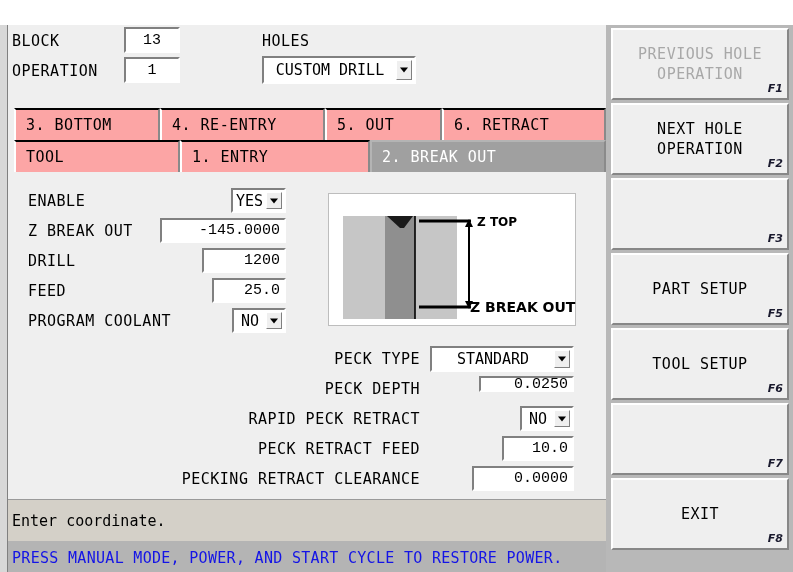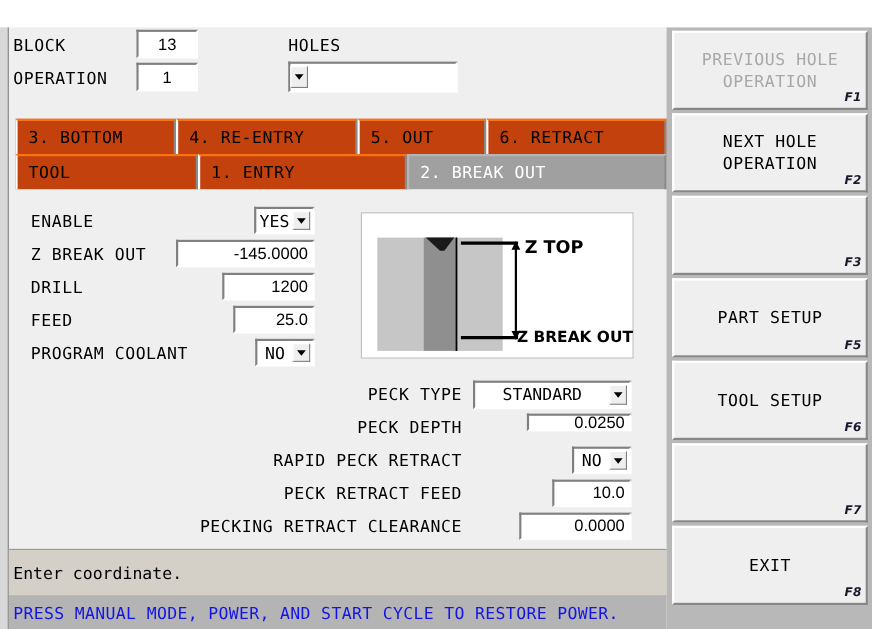--- a/index.html
+++ b/index.html
@@ -59,21 +59,21 @@
 
   
   .field {
     position: absolute;
     background: #ffffff;
     border-top: 2px solid #808080;
     border-left: 2px solid #808080;
     border-right: 2px solid #ffffff;
     border-bottom: 2px solid #ffffff;
     box-sizing: border-box;
-    font-family: Liberation Sans, sans-serif;
+    font-family: Liberation Mono, monospace;
     font-size: 15px;
     color: #000;
     text-align: center;
     line-height: 1;
     display: flex;
     align-items: center;
     justify-content: center;
     white-space: nowrap;
   }
   .field.right { justify-content: flex-end; padding-right: 4px; }
@@ -124,22 +124,22 @@
 
   
   #tabs-row-top, #tabs-row-bottom {
     position: absolute;
     height: 32px;
   }
   .tab {
     position: absolute;
     height: 32px;
     box-sizing: border-box;
-    background: #c2410c;
-    border-top: 2px solid #f97316;
+    background: #fca5a5;
+    border-top: 2px solid #000000;
     border-left: 2px solid #ffffff;
     border-right: 2px solid #8a8a8a;
     border-bottom: none;
     display: flex;
     align-items: center;
     padding-left: 10px;
     font-size: 15px;
     letter-spacing: 0.5px;
     white-space: nowrap;
     color: #000;
@@ -253,20 +253,21 @@
 
     <div id="header">
       <div class="hdr-label" style="left:12px; top:7px;">BLOCK</div>
       <div class="field" style="left:124px; top:2px; width:56px; height:26px;">13</div>
 
       <div class="hdr-label" style="left:12px; top:37px;">OPERATION</div>
       <div class="field" style="left:124px; top:32px; width:56px; height:26px;">1</div>
 
       <div class="hdr-label" style="left:262px; top:7px;">HOLES</div>
       <div class="combo" style="left:262px; top:31px; width:154px; height:28px;">
+        <span class="combo-text">CUSTOM DRILL</span>
         <span class="combo-arrow"></span>
       </div>
     </div>
 
     <div id="tabs-row-top">
       <div class="tab" style="left:14px; top:83px; width:146px;">
         <span>3. BOTTOM</span>
       </div>
       <div class="tab" style="left:160px; top:83px; width:165px;">
         <span>4. RE-ENTRY</span>
@@ -326,21 +327,21 @@
         <line x1="86" y1="22" x2="86" y2="125" stroke="#000000" stroke-width="1.6"></line>
 
         <line x1="90" y1="27" x2="142" y2="27" stroke="#000000" stroke-width="3"></line>
 
         <line x1="90" y1="113" x2="142" y2="113" stroke="#000000" stroke-width="3"></line>
 
         <line x1="140" y1="27" x2="140" y2="113" stroke="#000000" stroke-width="2"></line>
         <polygon points="140,25 136,33 144,33" fill="#000000"></polygon>
         <polygon points="140,115 136,107 144,107" fill="#000000"></polygon>
       </svg>
-      <div class="dg" style="left:148px; top:21px; font-family:'DejaVu Sans',sans-serif; font-size:16px; font-weight:bold;">Z TOP</div>
+      <div class="dg" style="left:148px; top:21px; font-family:'DejaVu Sans',sans-serif; font-size:12px; font-weight:bold;">Z TOP</div>
       <div class="dg" style="left:141px; top:105px; font-family:'DejaVu Sans',sans-serif; font-size:14px; font-weight:bold; white-space:nowrap;">Z BREAK OUT</div>
     </div>
 
     <div class="form-label right" style="position:absolute; left:150px; top:325px; width:270px;">PECK TYPE</div>
     <div class="combo" style="left:430px; top:321px; width:144px; height:26px;">
       <span class="combo-text">STANDARD</span>
       <span class="combo-arrow"></span>
     </div>
 
     <div class="form-label right" style="position:absolute; left:150px; top:355px; width:270px;">PECK DEPTH</div>

